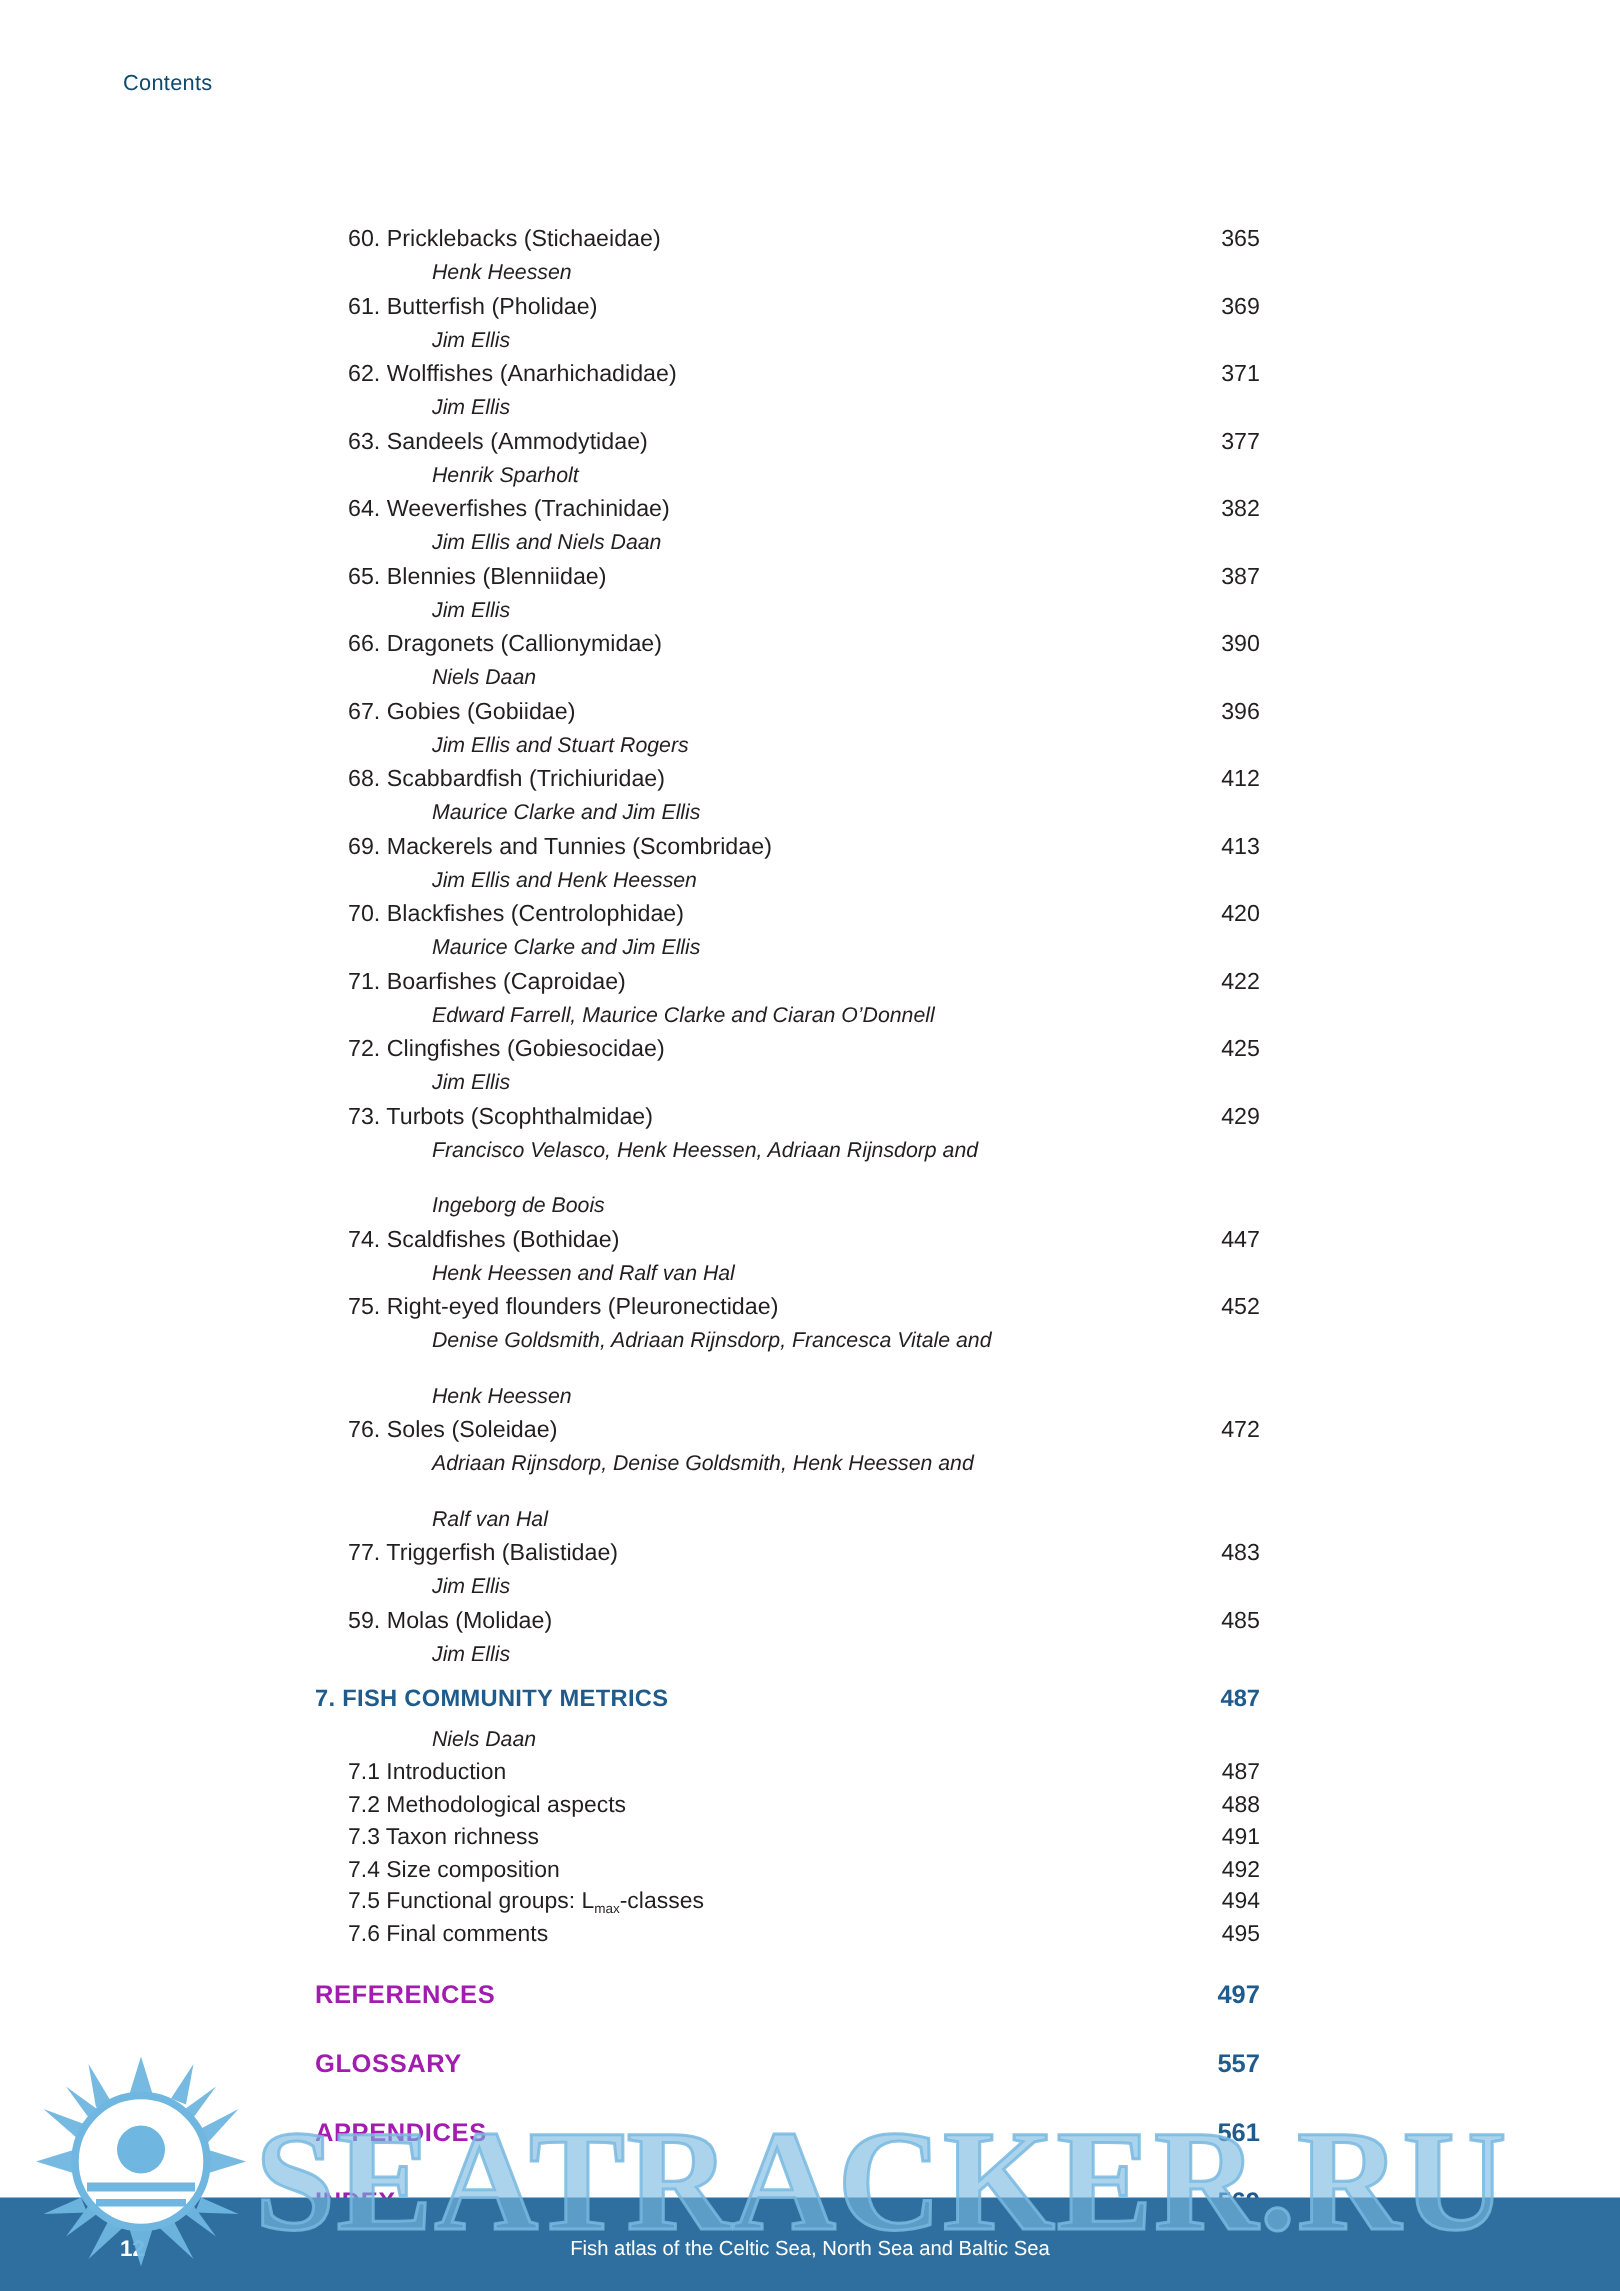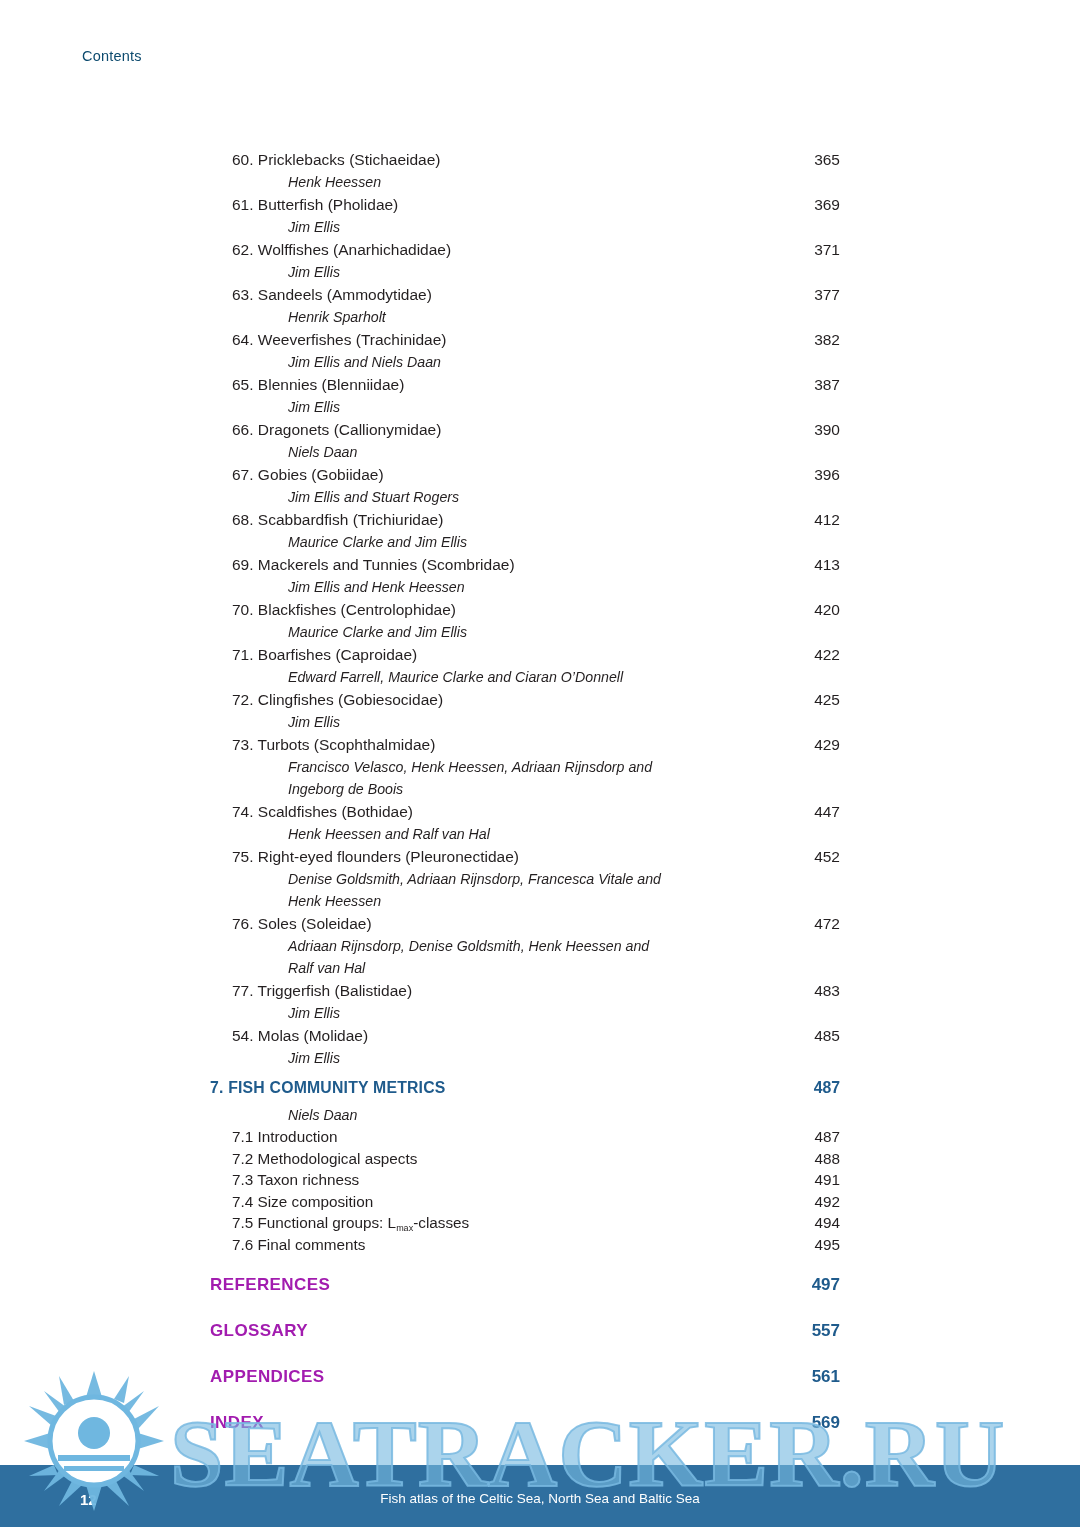--- a/index.html
+++ b/index.html
@@ -68,20 +68,21 @@
     color: #231f20;
     line-height: 22px;
   }
   .authors-cont {
     display: block;
     padding-left: 78px;
     font-size: 14.2px;
     font-style: italic;
     color: #231f20;
     line-height: 22px;
+    margin-top: 15px;
   }
 
   
   .chapter {
     position: relative;
     margin-top: 10px;
     height: 24px;
   }
   .chapter .ch-title {
     position: absolute;
@@ -373,21 +374,21 @@
     <div class="entry">
       <div class="row">
         <span class="title">77. Triggerfish (Balistidae)</span>
         <span class="page-no">483</span>
       </div>
       <span class="authors">Jim Ellis</span>
     </div>
 
     <div class="entry">
       <div class="row">
-        <span class="title">54. Molas (Molidae)</span>
+        <span class="title">59. Molas (Molidae)</span>
         <span class="page-no">485</span>
       </div>
       <span class="authors">Jim Ellis</span>
     </div>
 
     <div class="chapter">
       <span class="ch-title">7. FISH COMMUNITY METRICS</span>
       <span class="ch-page">487</span>
     </div>
     <span class="chapter-author">Niels Daan</span>

